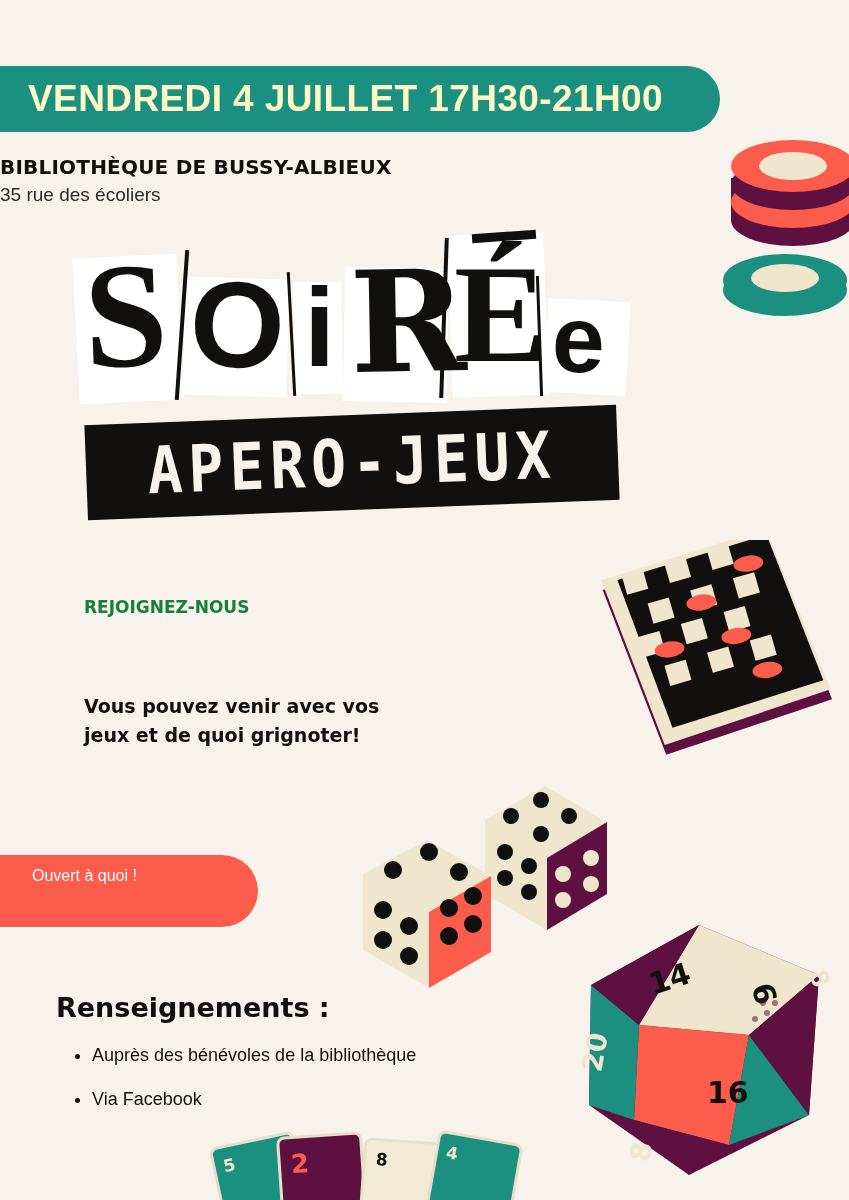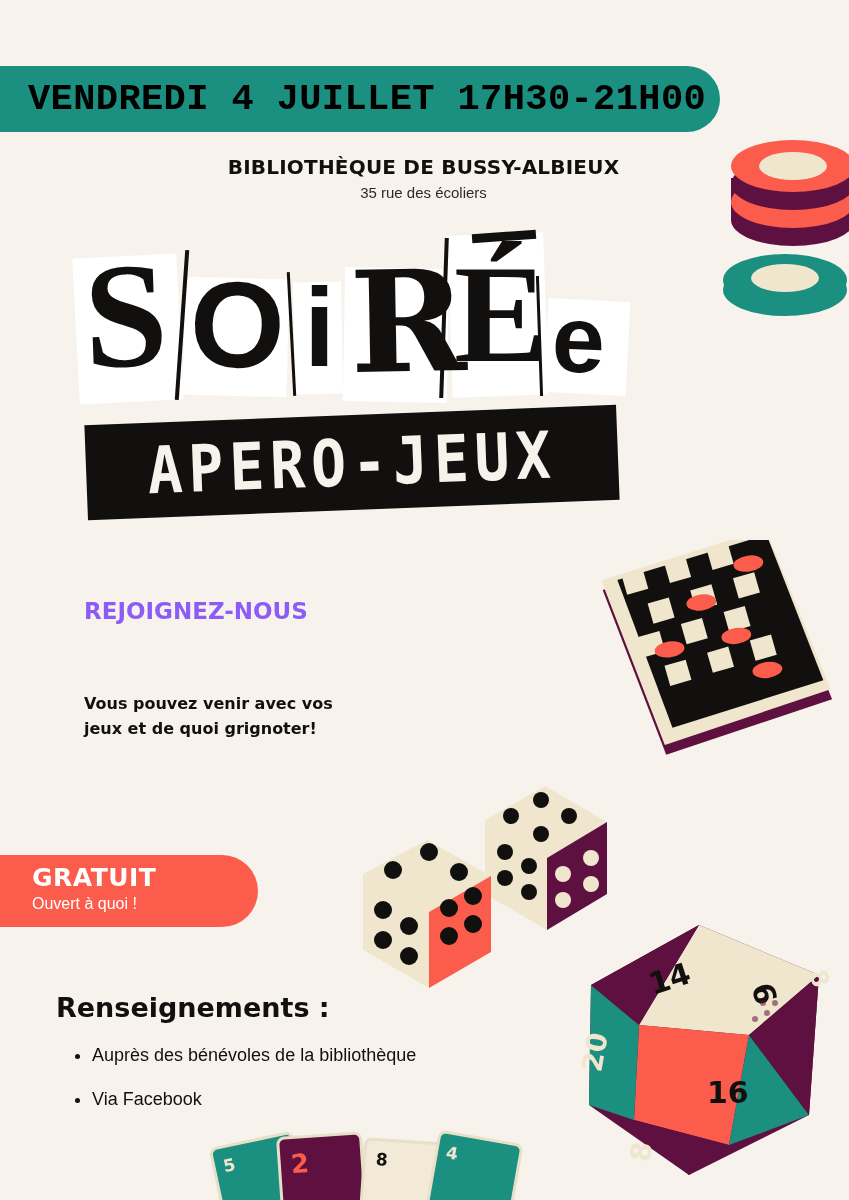--- a/index.html
+++ b/index.html
@@ -26,46 +26,45 @@
     top: 66px;
     width: 740px;
     height: 66px;
     background: #1b8f80;
     border-radius: 0 34px 34px 0;
     display: flex;
     align-items: center;
     padding-left: 48px;
   }
   .date-banner .date-text {
-    color: #000000;
+    color: #fef9c3;
     font-size: 37px;
     font-weight: bold;
     letter-spacing: 0.4px;
     white-space: nowrap;
-    font-family: Liberation Mono, monospace;
+    font-family: Liberation Sans, sans-serif;
   }
 
   
   .venue {
     position: absolute;
     top: 155px;
     left: 0;
     width: 847px;
-    text-align: center;
   }
   .venue .name {
     font-size: 20px;
     font-weight: bold;
     color: #12100e;
     letter-spacing: 0.2px;
     font-family: "DejaVu Sans", sans-serif;
   }
   .venue .addr {
     margin-top: 5px;
-    font-size: 15px;
+    font-size: 19px;
     color: #2b2b2b;
   }
 
   
   .title-wrap {
     position: absolute;
     left: 72px;
     top: 222px;
     width: 570px;
     height: 195px;
@@ -145,31 +144,31 @@
     letter-spacing: 6px;
     font-family: "DejaVu Sans Mono", monospace;
     transform: scaleY(1.12);
   }
 
   
   .headline {
     position: absolute;
     left: 84px;
     top: 596px;
-    font-size: 23px;
+    font-size: 17px;
     font-weight: bold;
     line-height: 1.35;
-    color: #8b5cf6;
+    color: #15803d;
     font-family: "DejaVu Sans", sans-serif;
   }
   .subcopy {
     position: absolute;
     left: 84px;
     top: 692px;
-    font-size: 16px;
+    font-size: 19px;
     font-weight: bold;
     line-height: 1.55;
     color: #12100e;
     font-family: "DejaVu Sans", sans-serif;
   }
 
   
   .free-badge {
     position: absolute;
     left: -30px;
@@ -388,21 +387,20 @@
           <circle cx="104" cy="148" r="9"></circle>
             <circle cx="104" cy="176" r="9"></circle>
           <circle cx="128" cy="136" r="9"></circle>
             <circle cx="128" cy="164" r="9"></circle>
         </g>
       </g>
     </svg>
   </div>
 
   <div class="free-badge">
-    <div class="free-title">GRATUIT</div>
     <div class="free-sub">Ouvert à quoi !</div>
   </div>
 
   <div class="info-title">Renseignements :</div>
   <ul class="info-list">
     <li>Auprès des bénévoles de la bibliothèque</li>
     <li>Via Facebook</li>
   </ul>
 
   <div class="deco d20">

